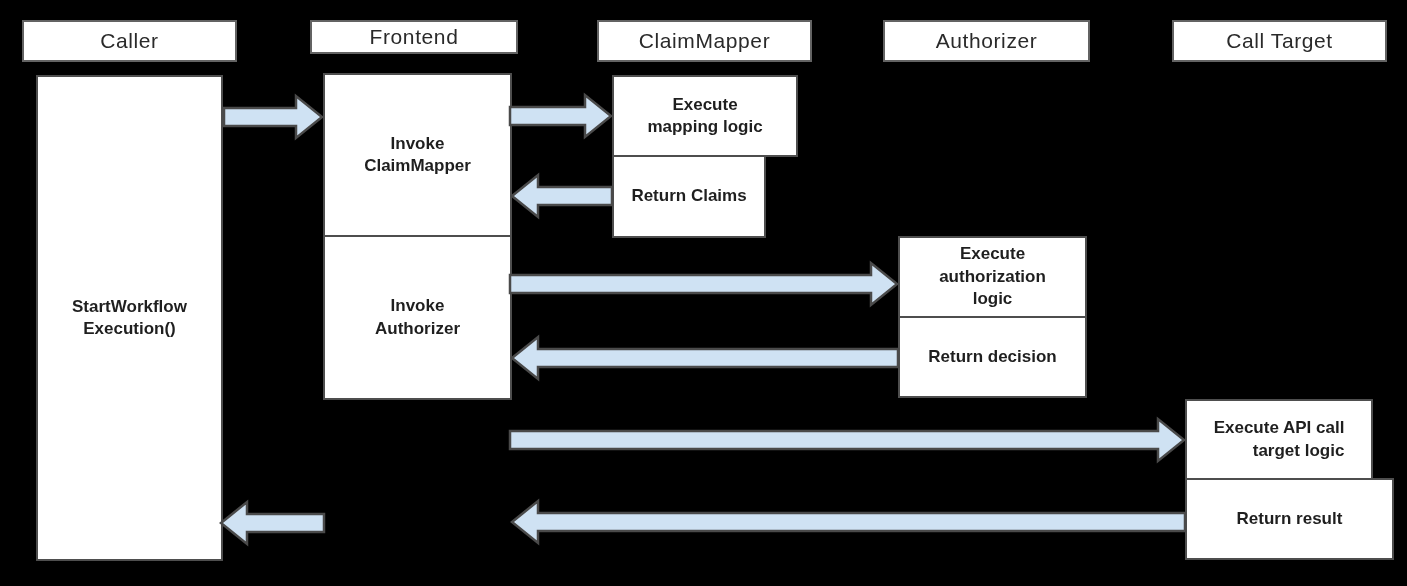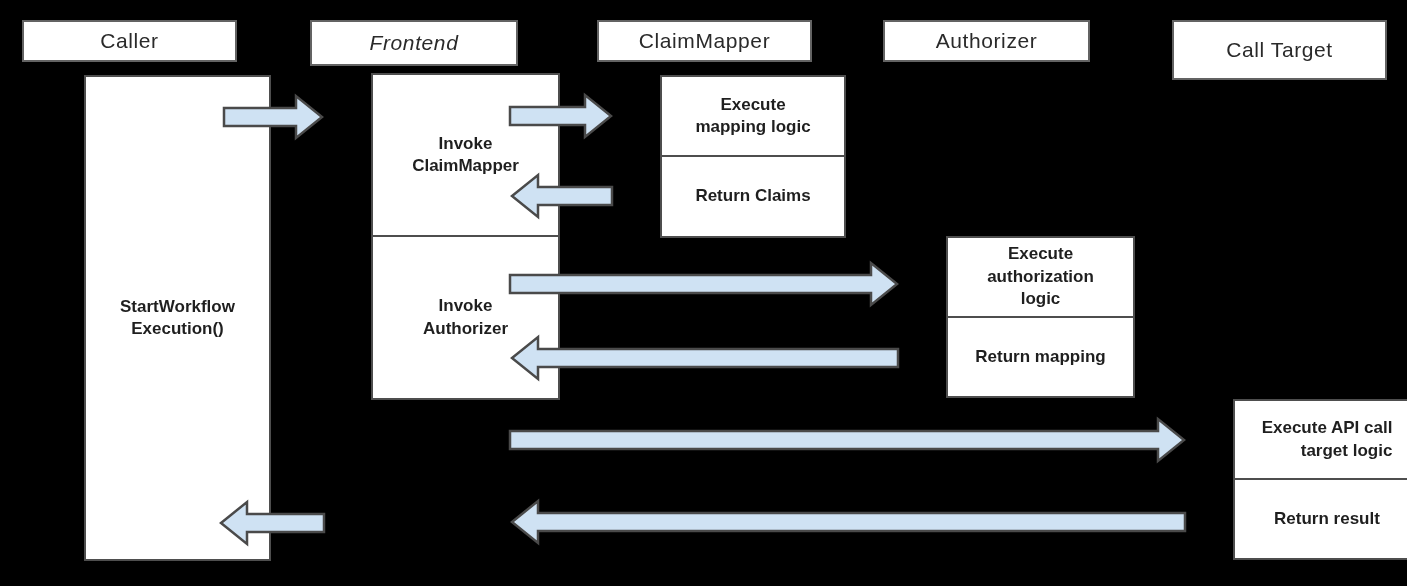--- a/index.html
+++ b/index.html
@@ -26,21 +26,20 @@
     font-weight:400;
     letter-spacing:.6px;
     color:#2a2a2a;
   }
   .act{
     border:2px solid #4e4e4e;
     font-size:17px;
     font-weight:700;
     line-height:1.32;
     white-space:pre-line;
-    margin-left:48px;
   }
   .arrows{
     position:absolute;
     left:0;top:0;
     pointer-events:none;
   }
   .arrow{
     fill:#cfe2f3;
     stroke:#4a4a4a;
     stroke-width:2.5;
@@ -48,30 +47,30 @@
   }
 </style>
 </head>
 <body>
 
 <div class="stage">
 
   <div class="box header" style="left:22px;top:20px;width:215px;height:42px;">
     <span>Caller</span>
   </div>
-  <div class="box header" style="left:310px;top:20px;width:208px;height:46px;font-style:italic;">
+  <div class="box header" style="left:310px;top:20px;width:208px;height:34px;">
     <span>Frontend</span>
   </div>
   <div class="box header" style="left:597px;top:20px;width:215px;height:42px;">
     <span>ClaimMapper</span>
   </div>
   <div class="box header" style="left:883px;top:20px;width:207px;height:42px;">
     <span>Authorizer</span>
   </div>
-  <div class="box header" style="left:1172px;top:20px;width:215px;height:60px;">
+  <div class="box header" style="left:1172px;top:20px;width:215px;height:42px;">
     <span>Call Target</span>
   </div>
 
   <div class="box act" style="left:36px;top:75px;width:187px;height:486px;text-align:center;">
     <span>StartWorkflow
 Execution()</span>
   </div>
 
   <div class="box act" style="left:323px;top:73px;width:189px;height:164px;">
     <span>Invoke
@@ -79,38 +78,38 @@
   </div>
   <div class="box act" style="left:323px;top:235px;width:189px;height:165px;">
     <span>Invoke
 Authorizer</span>
   </div>
 
   <div class="box act" style="left:612px;top:75px;width:186px;height:82px;">
     <span>Execute
 mapping logic</span>
   </div>
-  <div class="box act" style="left:612px;top:155px;width:186px;height:83px;">
+  <div class="box act" style="left:612px;top:155px;width:154px;height:83px;">
     <span>Return Claims</span>
   </div>
 
   <div class="box act" style="left:898px;top:236px;width:189px;height:82px;">
     <span>Execute
 authorization
 logic</span>
   </div>
   <div class="box act" style="left:898px;top:316px;width:189px;height:82px;">
-    <span>Return mapping</span>
+    <span>Return decision</span>
   </div>
 
   <div class="box act" style="left:1185px;top:399px;width:188px;height:81px;text-align:right;">
     <span>Execute API call
 target logic</span>
   </div>
-  <div class="box act" style="left:1185px;top:478px;width:188px;height:82px;">
+  <div class="box act" style="left:1185px;top:478px;width:209px;height:82px;">
     <span>Return result</span>
   </div>
 
   <svg class="arrows" width="1407" height="586" viewBox="0 0 1407 586">
     <polygon class="arrow" points="224,108 296,108 296,96 322,117 296,138 296,126 224,126"></polygon>
     <polygon class="arrow" points="510,107 585,107 585,95 611,116 585,137 585,125 510,125"></polygon>
     <polygon class="arrow" points="612,187 538,187 538,175 512,196 538,217 538,205 612,205"></polygon>
     <polygon class="arrow" points="510,275 871,275 871,263 897,284 871,305 871,293 510,293"></polygon>
     <polygon class="arrow" points="898,349 538,349 538,337 512,358 538,379 538,367 898,367"></polygon>
     <polygon class="arrow" points="510,431 1158,431 1158,419 1184,440 1158,461 1158,449 510,449"></polygon>

